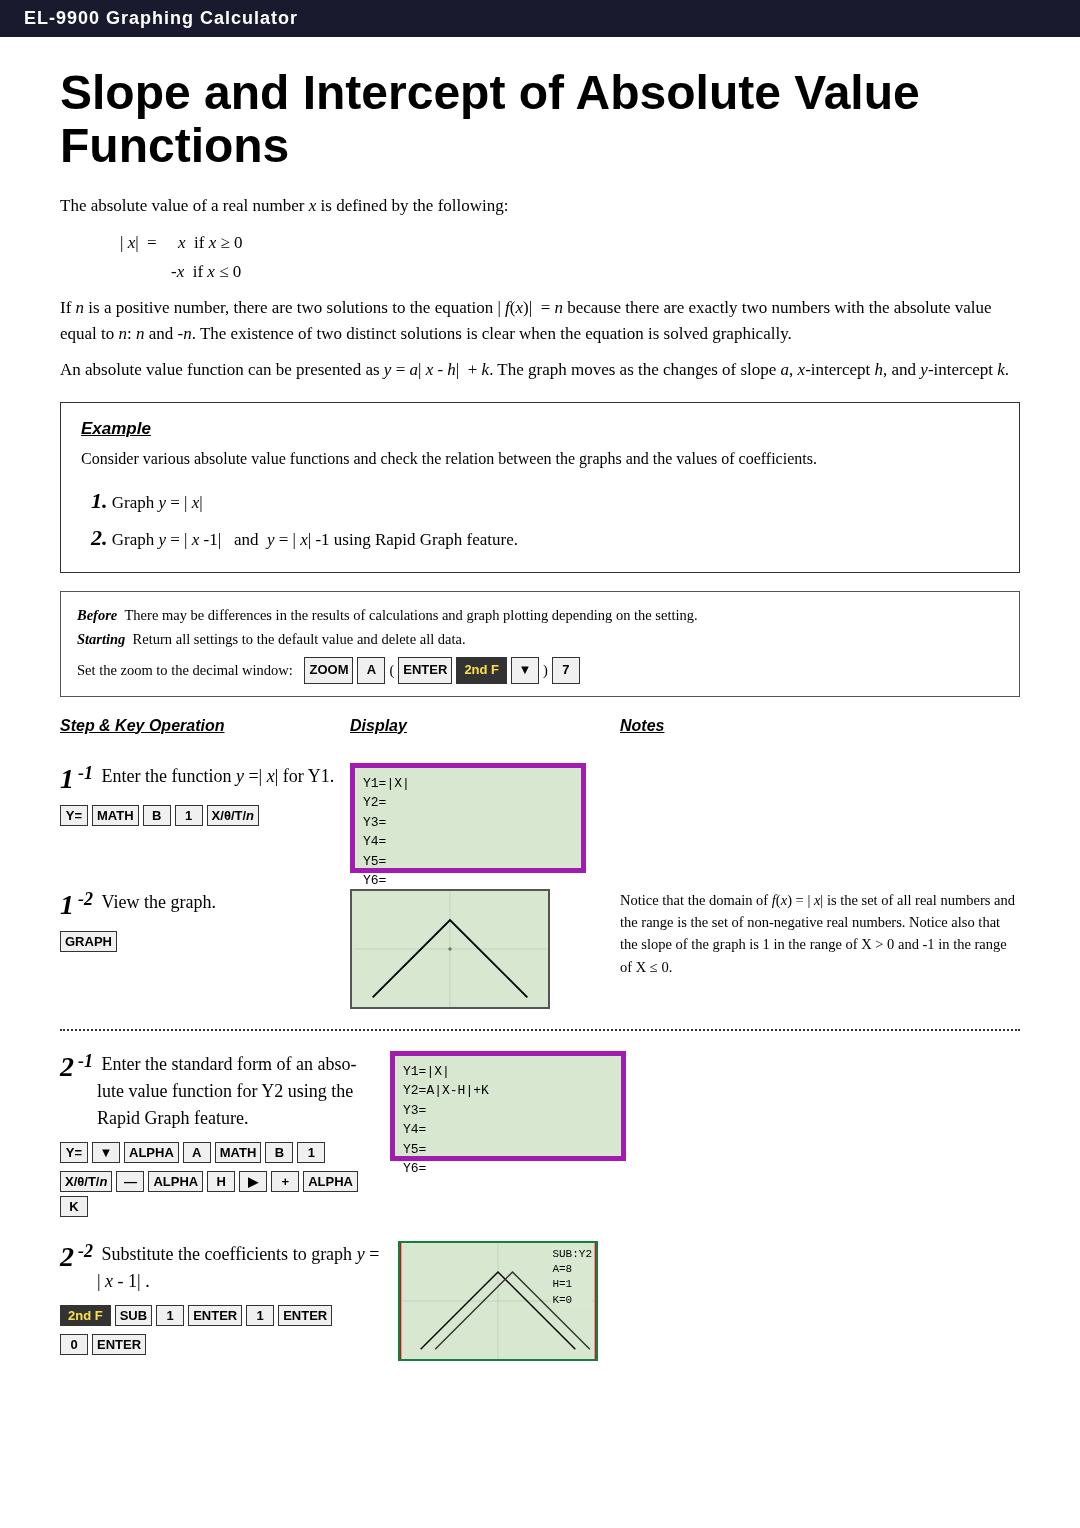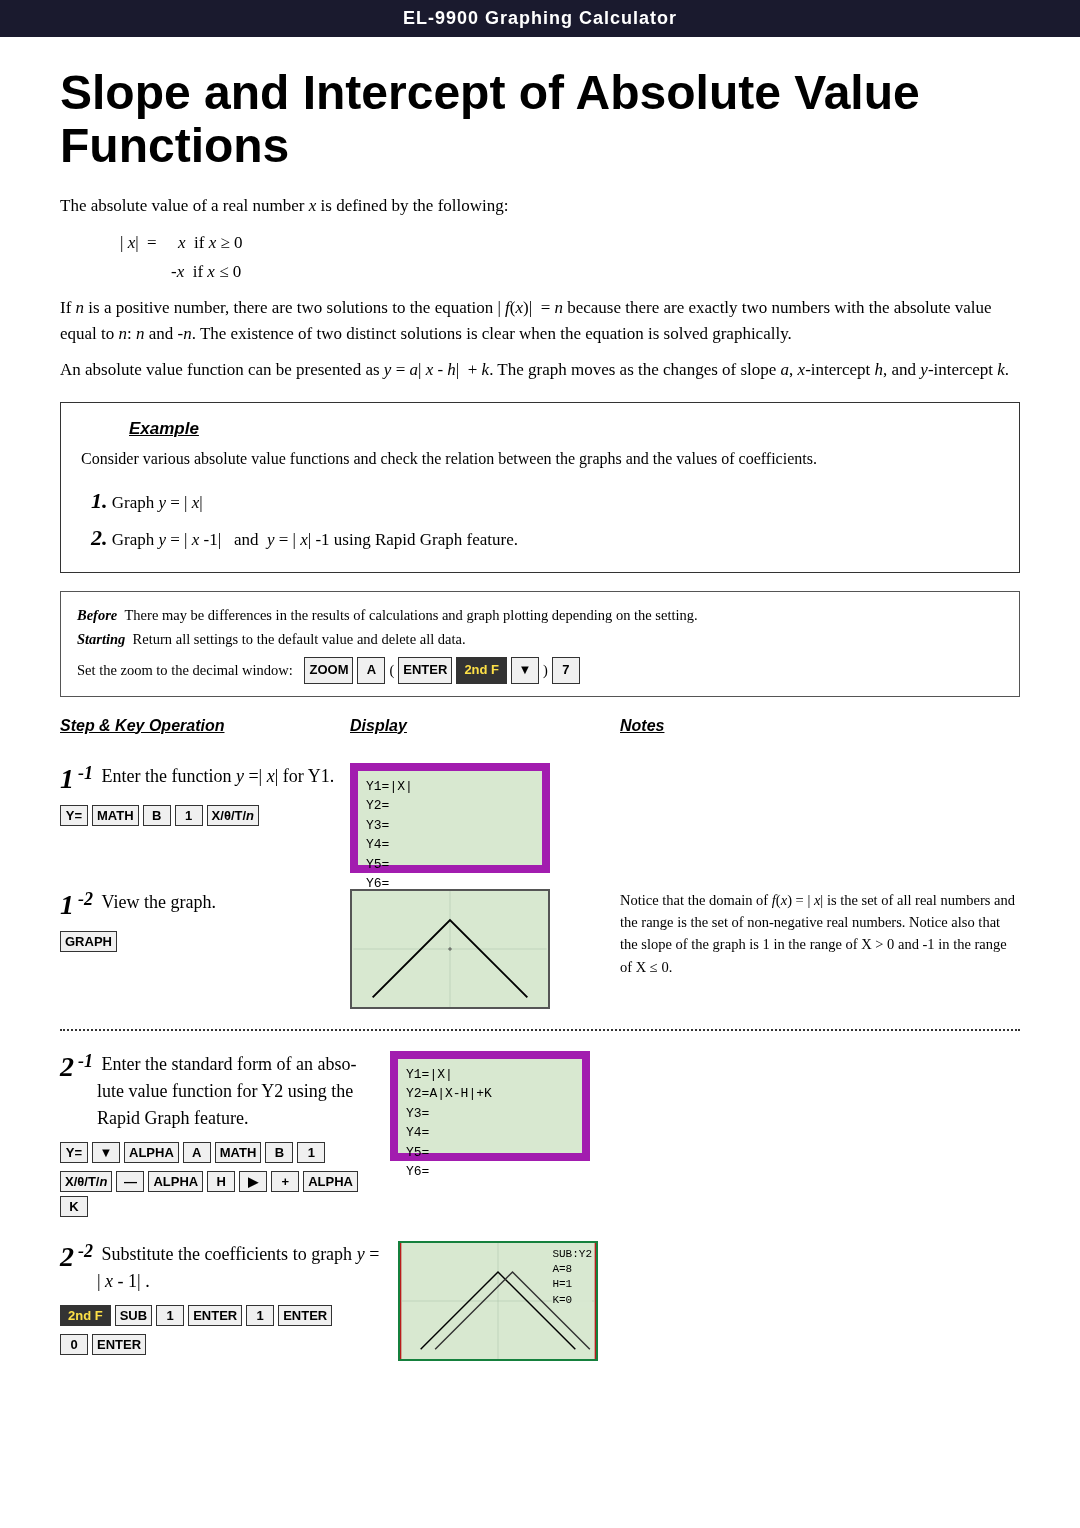--- a/index.html
+++ b/index.html
@@ -9,21 +9,21 @@
       color: #000;
       width: 1080px;
       min-height: 1528px;
       position: relative;
     }
 
     
     .header {
       background: #1a1a2e;
       color: #fff;
-      text-align: center;
+      text-align: left;
       padding: 8px 24px;
       font-family: Arial, sans-serif;
       font-size: 18px;
       font-weight: bold;
       letter-spacing: 1px;
     }
 
     .content {
       padding: 30px 60px 40px 60px;
     }
@@ -59,21 +59,20 @@
     }
 
     .example-label {
       font-family: Arial, sans-serif;
       font-weight: bold;
       font-style: italic;
       font-size: 17px;
       text-decoration: underline;
       margin-bottom: 8px;
       display: inline-block;
-      margin-left: 48px;
     }
 
     .example-text {
       font-size: 16px;
       line-height: 1.55;
       margin-bottom: 10px;
     }
 
     .example-step {
       font-size: 17px;
@@ -188,27 +187,27 @@
     .key-row {
       display: flex;
       align-items: center;
       gap: 4px;
       flex-wrap: wrap;
       margin: 8px 0;
     }
 
     
     .display-screen {
-      border: 8px solid #a21caf;
+      border: 5px solid #a21caf;
       background: #d8e8d0;
       padding: 6px 8px;
       font-family: 'Courier New', monospace;
       font-size: 13px;
       line-height: 1.5;
-      width: 200px;
+      width: 236px;
       height: 110px;
     }
 
     .display-screen-graph {
       border: 2px solid #555;
       background: #d8e8d0;
       width: 200px;
       height: 120px;
       position: relative;
       overflow: hidden;

